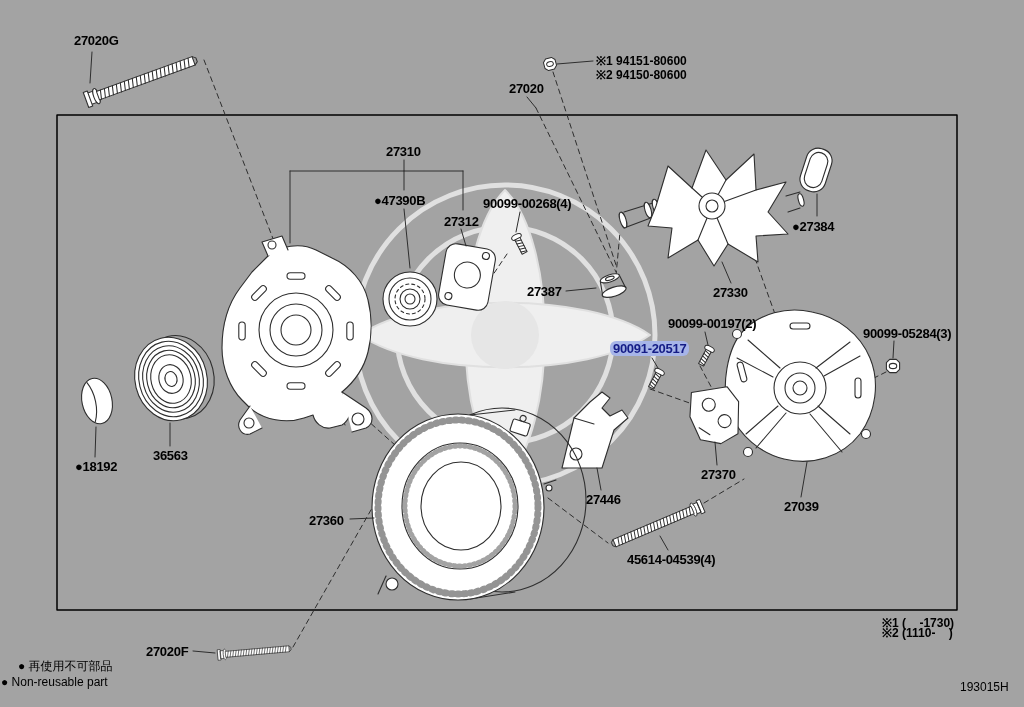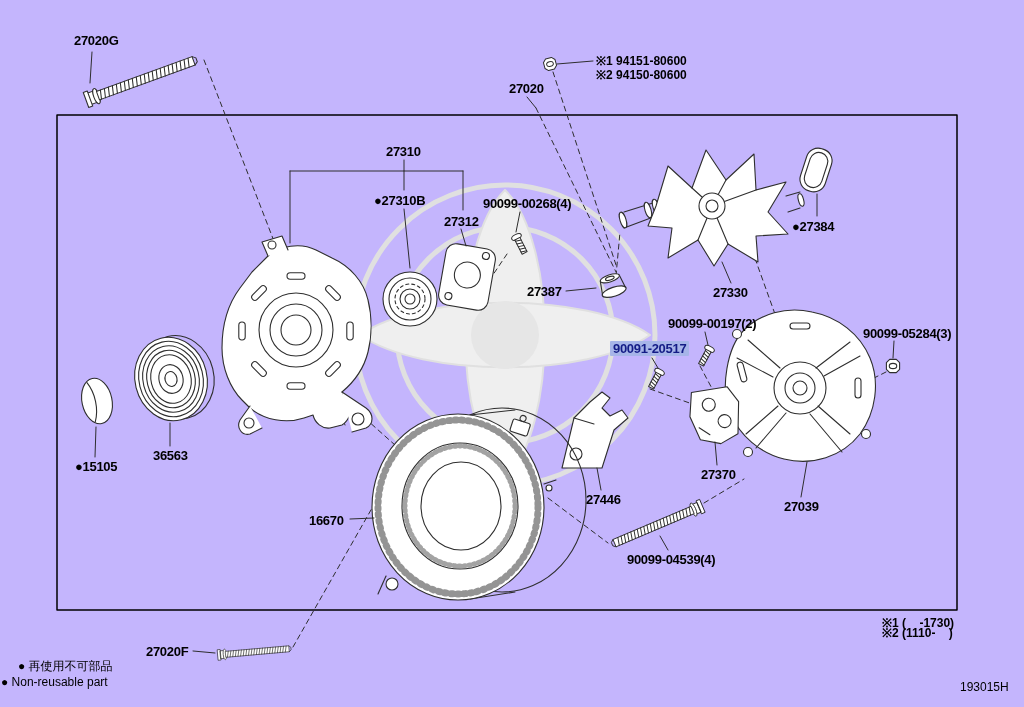--- a/index.html
+++ b/index.html
@@ -1,25 +1,25 @@
 <!DOCTYPE html>
 <html><head>
 <meta charset="utf-8">
 <style>
   html,body { margin:0; padding:0; background:#fff; }
   .stage {
-    position:relative; width:1024px; height:707px; background:#c4b5fd;
+    position:relative; width:1024px; height:707px; background:#a3a3a3;
     font-family:"Liberation Sans", sans-serif; overflow:hidden;
   }
   svg.canvas { position:absolute; left:0; top:0; }
   .lbl {
     position:absolute; font:bold 13px "Liberation Sans", sans-serif;
     color:#000; letter-spacing:-0.3px; white-space:pre; line-height:15px;
   }
-  .hl { background:#a7b5e8; color:#141c86; padding:0 3px; border-radius:1px; }
+  .hl { background:#a7b5e8; color:#141c86; padding:0 3px; border-radius:6px; }
   .note {
     position:absolute; font:bold 12px "Liberation Sans", sans-serif;
     color:#000; white-space:pre; line-height:14px;
   }
   .legend {
     position:absolute; font:12px "Liberation Sans", sans-serif;
     color:#000; white-space:pre; line-height:15px;
   }
   .code {
     position:absolute; font:12px "Liberation Sans", sans-serif; color:#000;
@@ -251,36 +251,36 @@
     <path d="M668,550 L660,536"></path>
     <path d="M193,651 L215,653"></path>
   </g>
 </svg>
 
 <div class="lbl" style="left:74px;top:33px">27020G</div>
 <div class="note" style="left:596px;top:54px">※1 94151-80600</div>
 <div class="note" style="left:596px;top:68px">※2 94150-80600</div>
 <div class="lbl" style="left:509px;top:81px">27020</div>
 <div class="lbl" style="left:386px;top:144px">27310</div>
-<div class="lbl" style="left:374px;top:193px">●27310B</div>
+<div class="lbl" style="left:374px;top:193px">●47390B</div>
 <div class="lbl" style="left:444px;top:214px">27312</div>
 <div class="lbl" style="left:483px;top:196px">90099-00268(4)</div>
 <div class="lbl" style="left:527px;top:284px">27387</div>
 <div class="lbl" style="left:713px;top:285px">27330</div>
 <div class="lbl" style="left:792px;top:219px">●27384</div>
 <div class="lbl" style="left:668px;top:316px">90099-00197(2)</div>
 <div class="lbl hl" style="left:610px;top:341px">90091-20517</div>
 <div class="lbl" style="left:863px;top:326px">90099-05284(3)</div>
 <div class="lbl" style="left:153px;top:448px">36563</div>
-<div class="lbl" style="left:75px;top:459px">●15105</div>
-<div class="lbl" style="left:309px;top:513px">16670</div>
+<div class="lbl" style="left:75px;top:459px">●18192</div>
+<div class="lbl" style="left:309px;top:513px">27360</div>
 <div class="lbl" style="left:586px;top:492px">27446</div>
 <div class="lbl" style="left:701px;top:467px">27370</div>
 <div class="lbl" style="left:784px;top:499px">27039</div>
-<div class="lbl" style="left:627px;top:552px">90099-04539(4)</div>
+<div class="lbl" style="left:627px;top:552px">45614-04539(4)</div>
 <div class="lbl" style="left:146px;top:644px">27020F</div>
 
 <div class="note" style="left:882px;top:616px">※1 (    -1730)</div>
 <div class="note" style="left:882px;top:626px">※2 (1110-    )</div>
 <div class="legend" style="left:18px;top:659px">● 再使用不可部品</div>
 <div class="legend" style="left:1px;top:675px">● Non-reusable part</div>
 <div class="code" style="left:960px;top:680px">193015H</div>
 
 </div>
 

